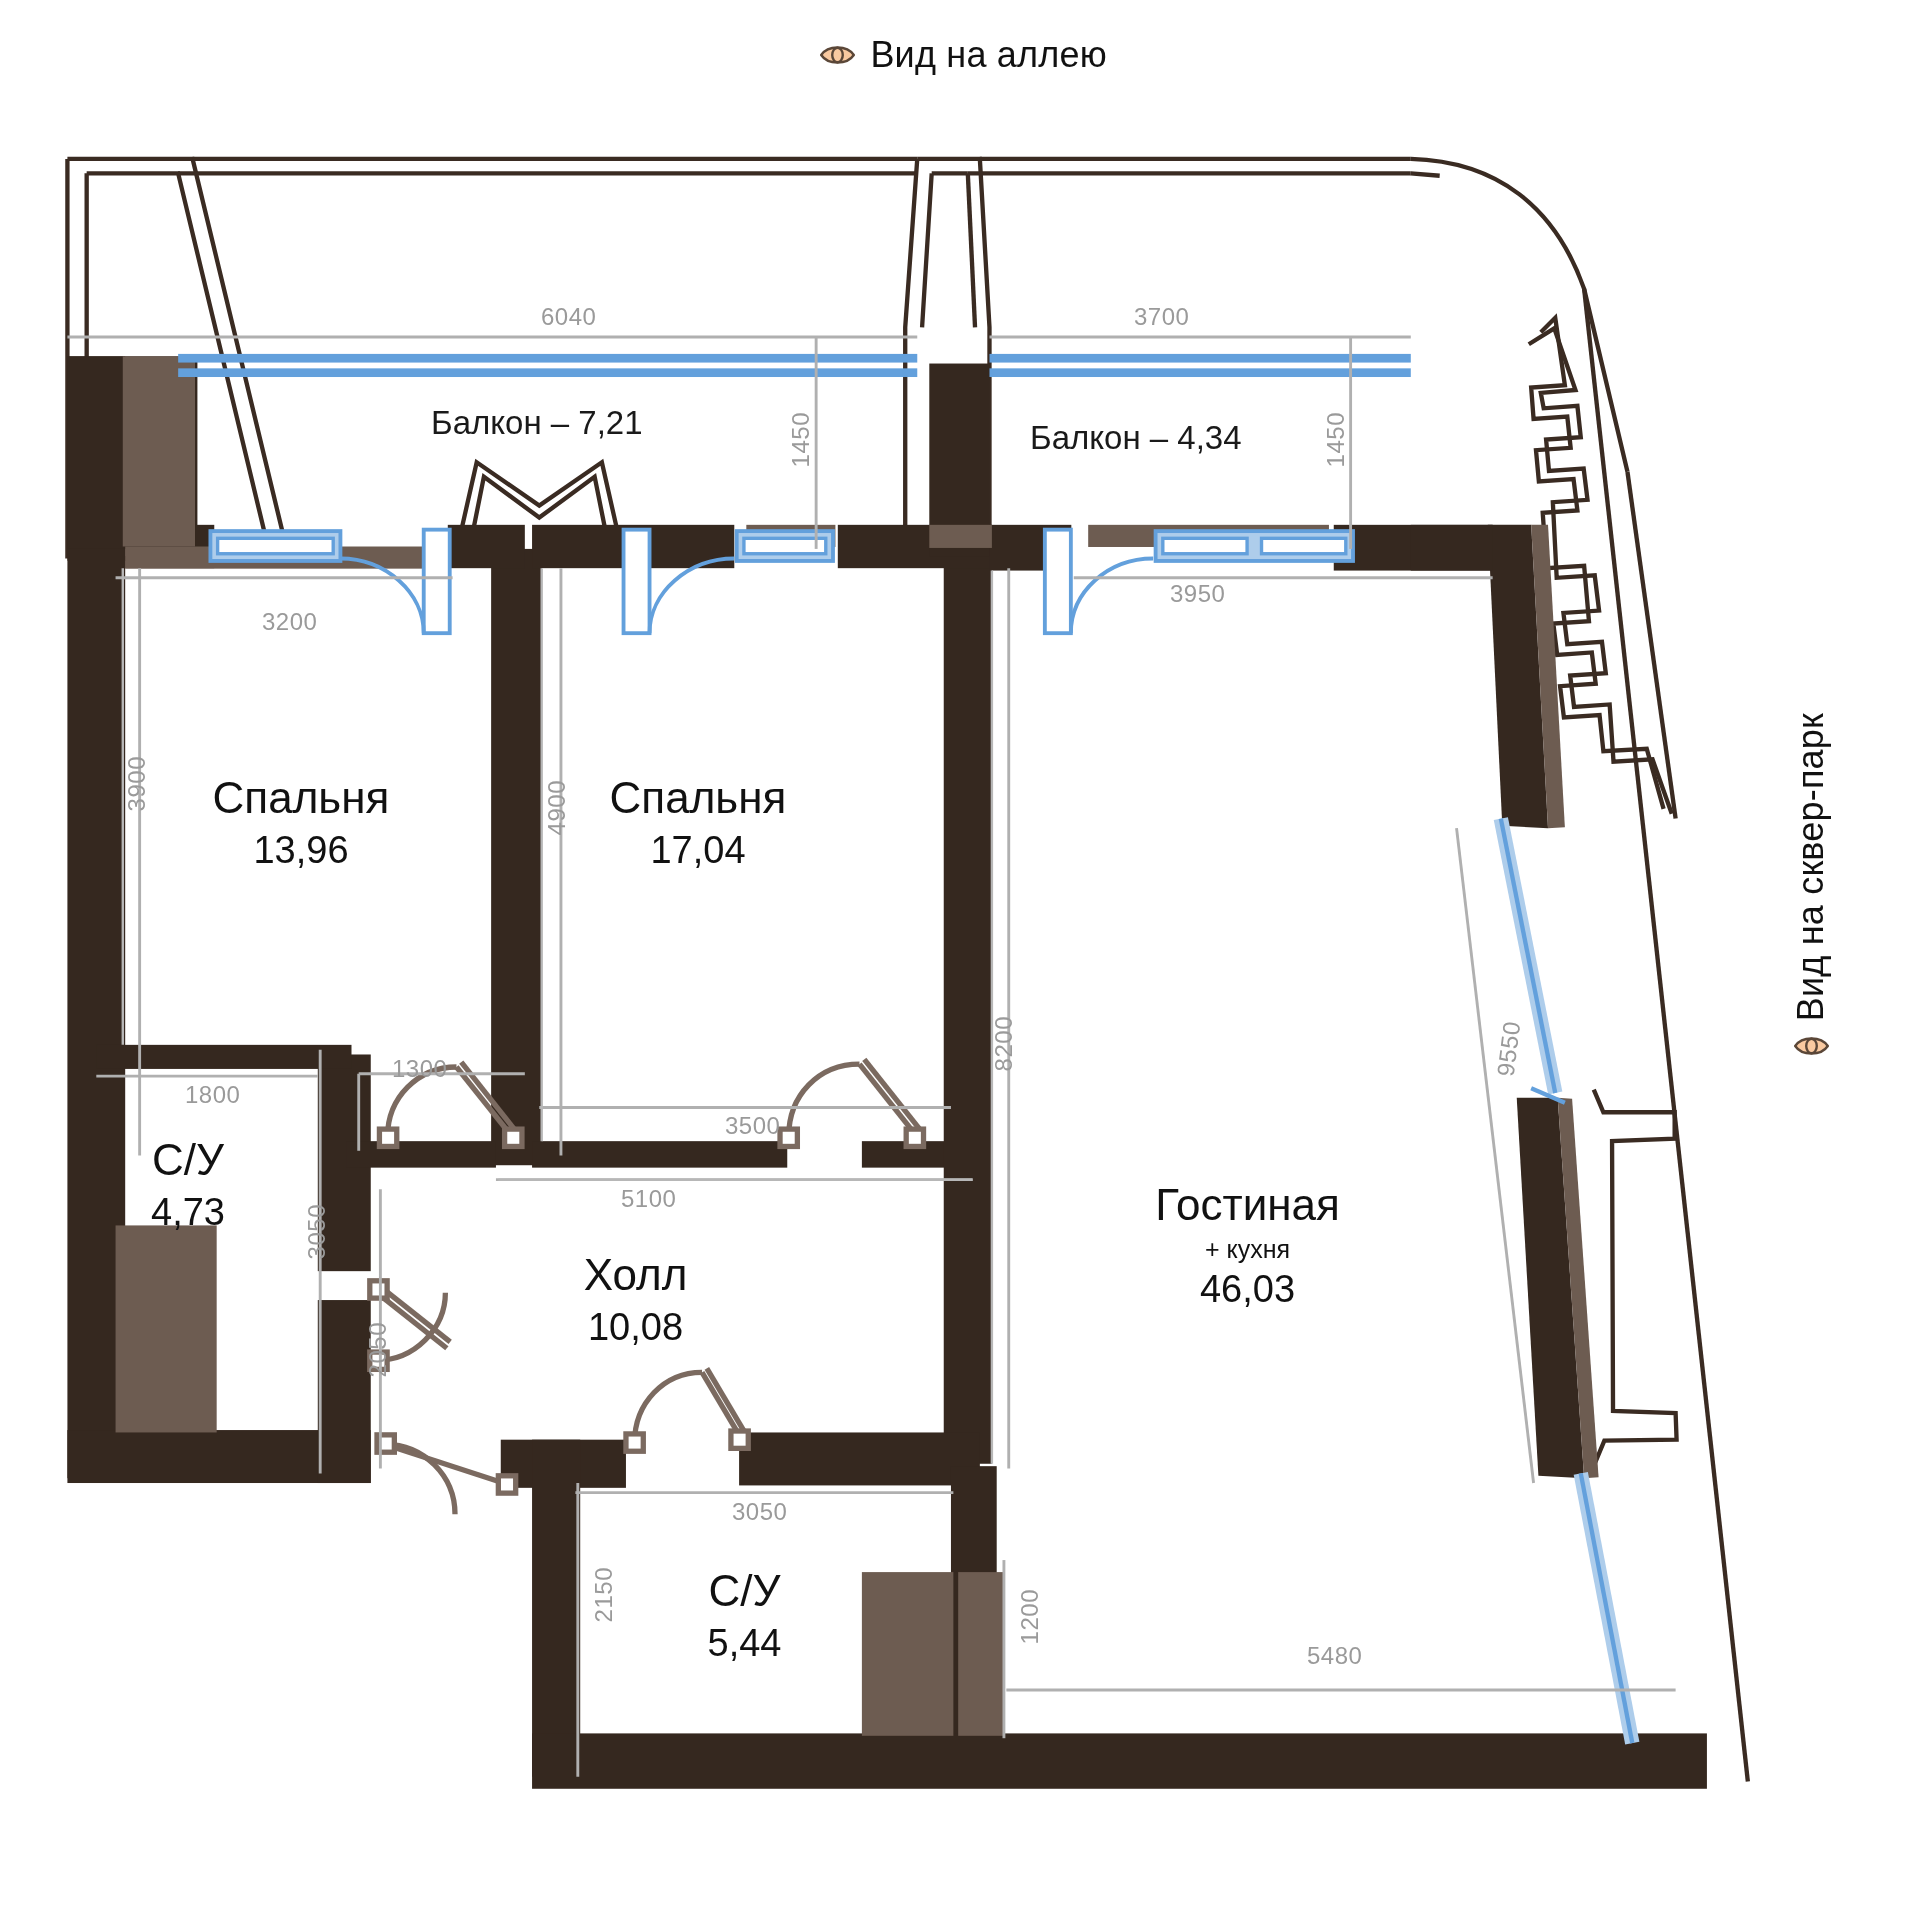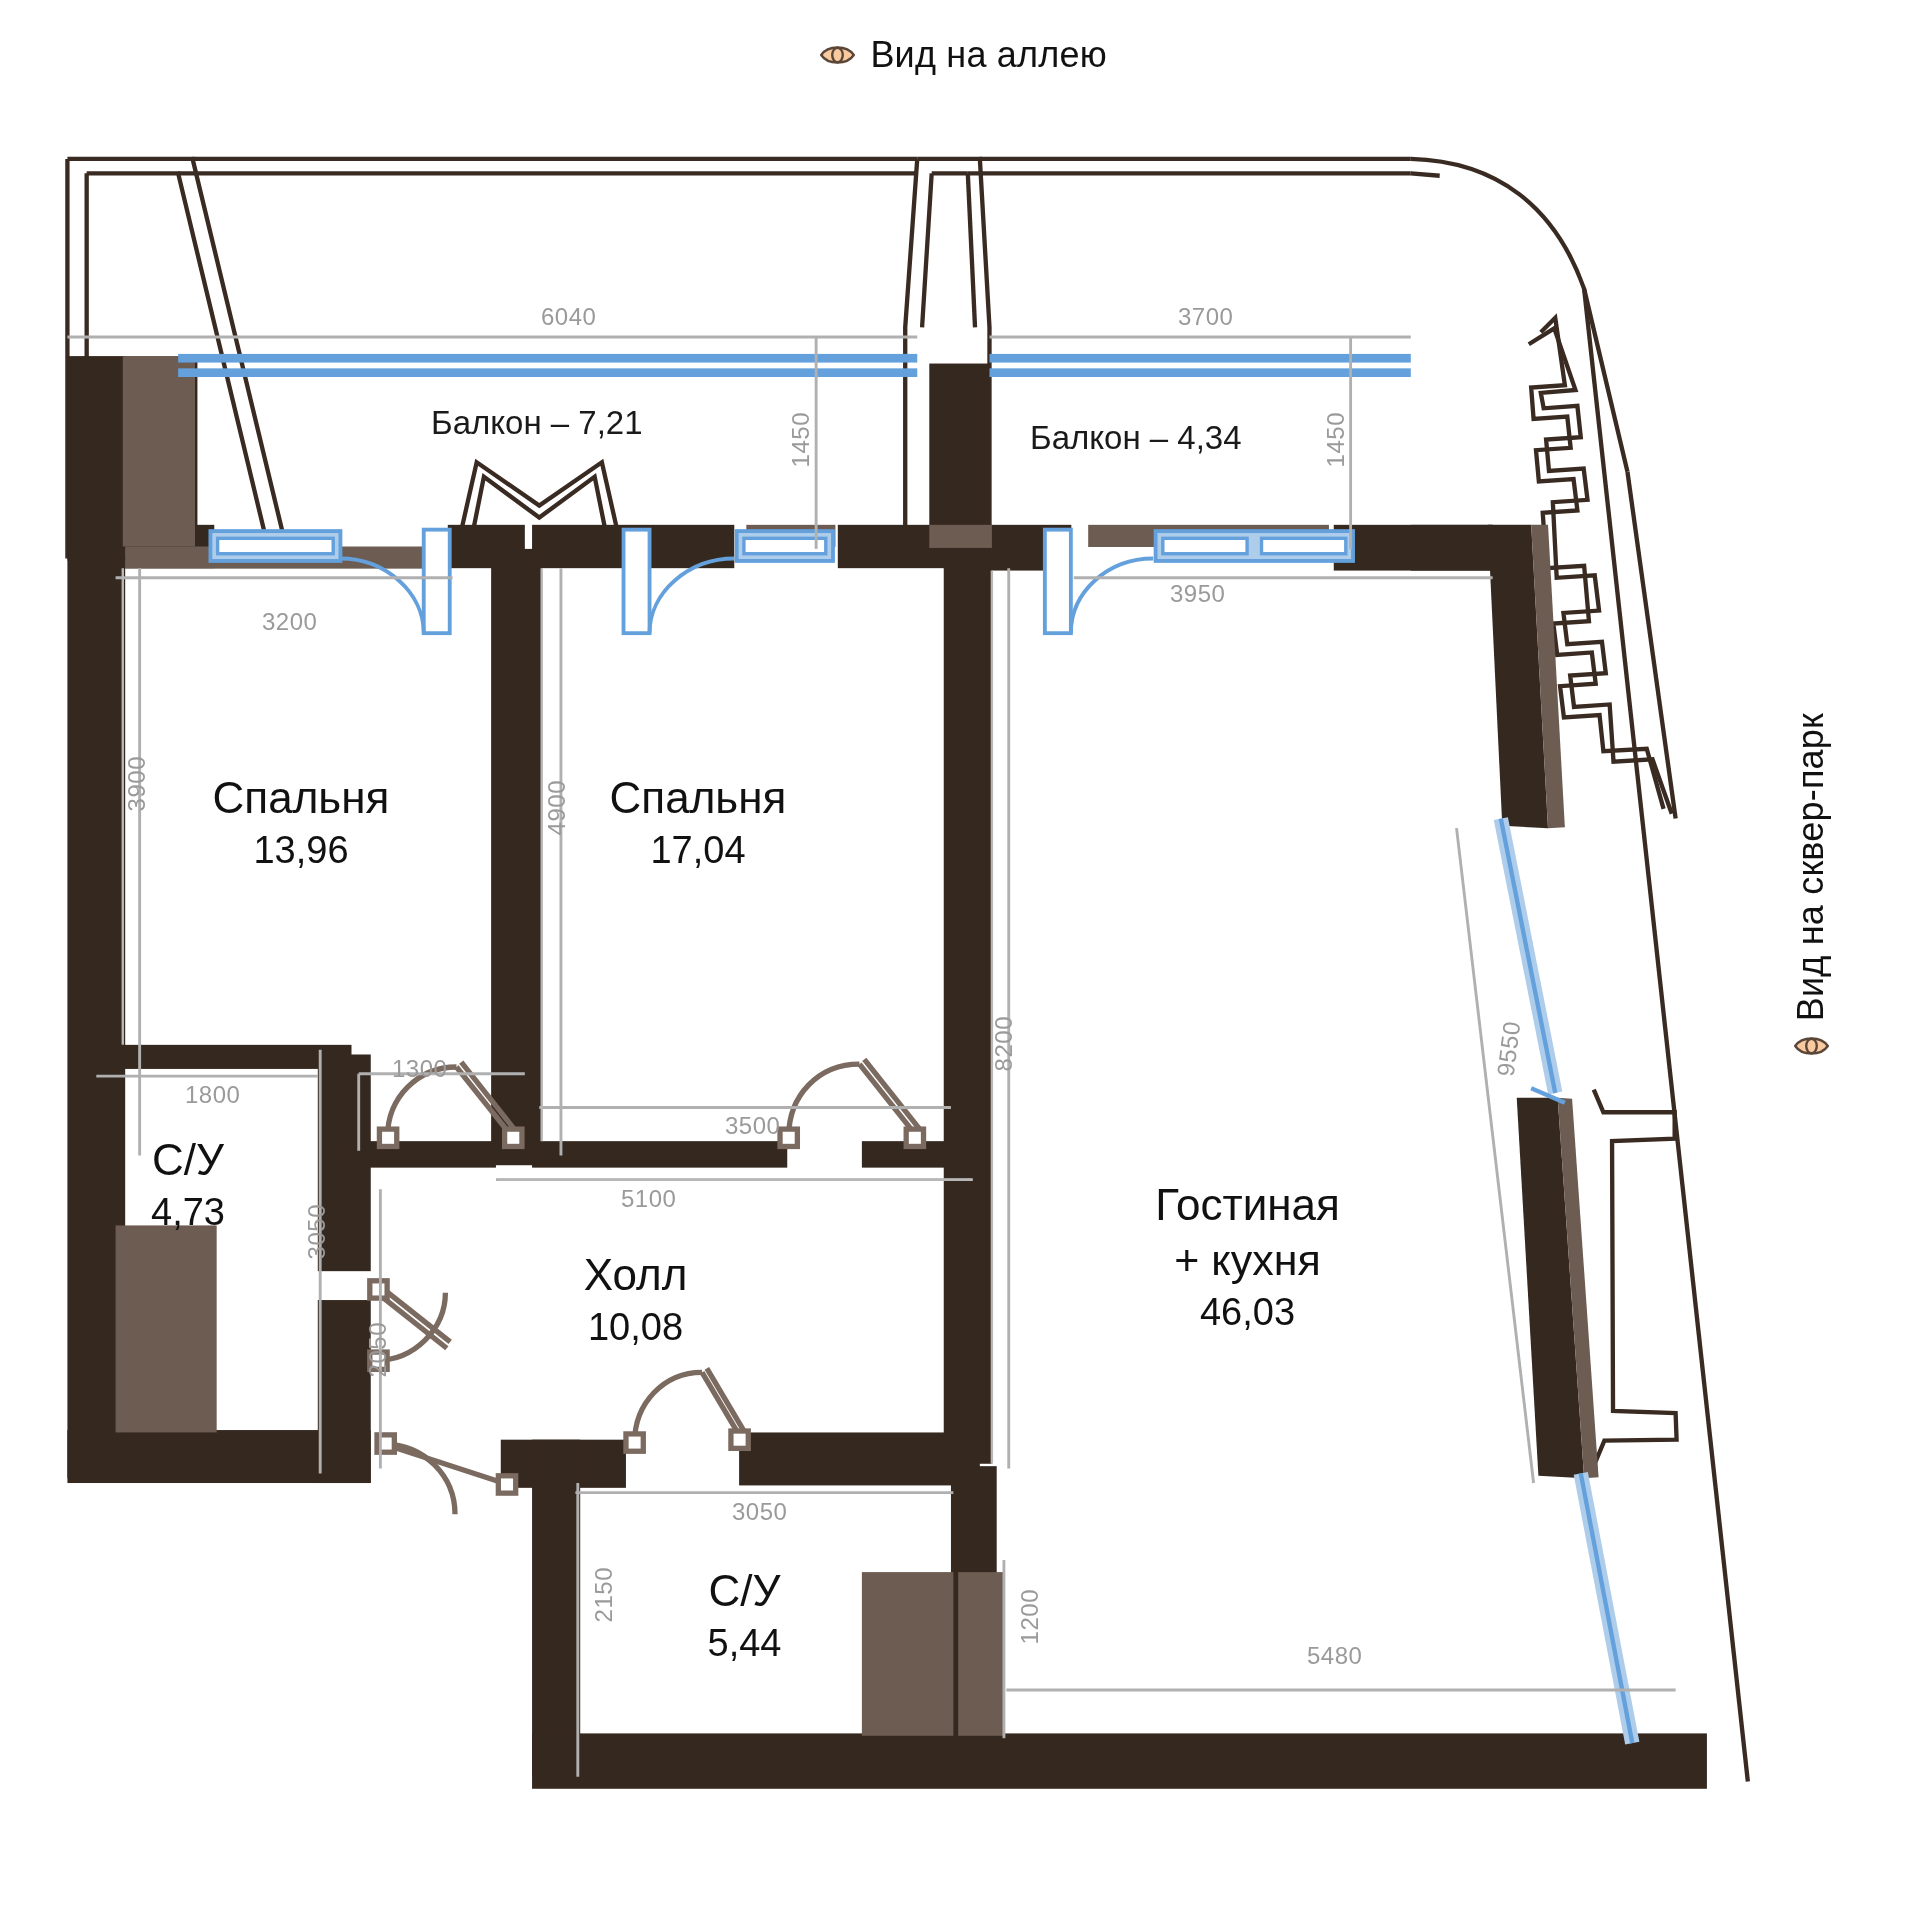--- a/index.html
+++ b/index.html
@@ -9,21 +9,21 @@
   .view-label{position:absolute;display:flex;align-items:center;gap:14.4px;}
   #view-top{left:819px;top:34px;}
   #view-top .vl-text{font-size:36px;color:#111;white-space:nowrap;letter-spacing:0.2px;}
   #view-right{left:1782px;top:713px;width:58px;height:424px;
               flex-direction:column;align-items:center;justify-content:flex-start;gap:12.5px;}
   #view-right .vl-text{font-size:36px;color:#111;white-space:nowrap;
         writing-mode:vertical-rl;transform:rotate(180deg);letter-spacing:0.2px;}
   .eye{flex:0 0 auto;}
   .room-label{position:absolute;text-align:center;color:#111;line-height:1.28;white-space:nowrap;}
   .room-label .rl-name{font-size:44px;}
-  .room-label .rl-name2{font-size:43px;}
+  .room-label .rl-name2{font-size:25px;}
   .room-label .rl-area{font-size:38px;}
   .balc-label{position:absolute;font-size:33px;color:#1a1a1a;white-space:nowrap;}
   .dim{position:absolute;font-size:24px;color:#9a9a9a;white-space:nowrap;letter-spacing:0.5px;}
   .dim.v{writing-mode:vertical-rl;transform:rotate(180deg);}
 </style>
 </head>
 <body>
 
 <div class="view-label" id="view-top">
   <svg class="eye" width="37" height="24" viewBox="0 0 76 50">
@@ -325,21 +325,21 @@
   <div class="rl-area">5,44</div>
 </div>
 
 <div class="room-label" style="left:1108px;top:1177px;width:279px;">
   <div class="rl-name">Гостиная</div>
   <div class="rl-name2">+ кухня</div>
   <div class="rl-area">46,03</div>
 </div>
 
 <div class="dim" style="left:503px;top:303px;margin-left:38px;">6040</div>
-<div class="dim" style="left:1134px;top:303px;margin-left:44px;">3700</div>
+<div class="dim" style="left:1134px;top:303px;">3700</div>
 <div class="dim v" style="left:787px;top:412px;">1450</div>
 <div class="dim v" style="left:1322px;top:412px;">1450</div>
 <div class="dim" style="left:262px;top:608px;">3200</div>
 <div class="dim" style="left:1170px;top:580px;">3950</div>
 <div class="dim v" style="left:123px;top:756px;">3900</div>
 <div class="dim v" style="left:543px;top:780px;">4900</div>
 <div class="dim v" style="left:990px;top:1016px;">8200</div>
 <div class="dim v" style="left:1495px;top:1021px;transform:rotate(187deg);writing-mode:vertical-rl;">9550</div>
 <div class="dim" style="left:185px;top:1081px;">1800</div>
 <div class="dim" style="left:392px;top:1055px;">1300</div>

